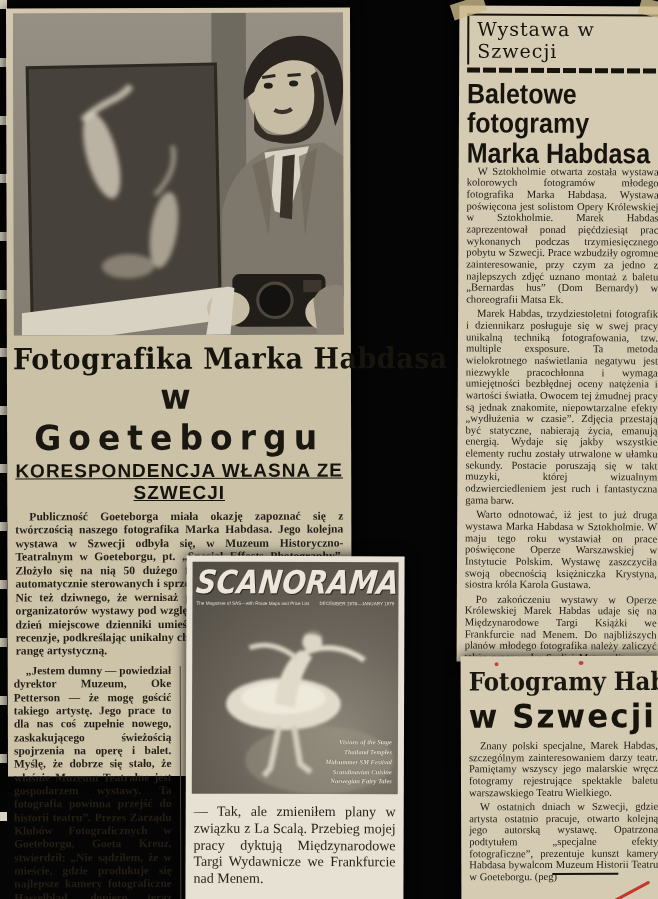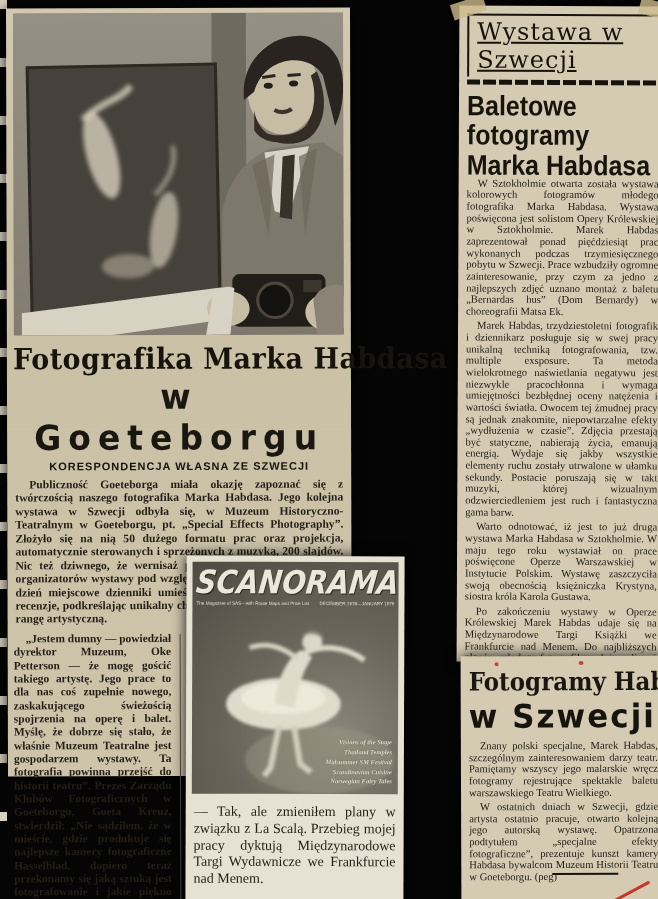--- a/index.html
+++ b/index.html
@@ -12,21 +12,21 @@
   .clip-left{left:7px;top:8px;width:344px;height:768px;transform:rotate(-.15deg);
     background:linear-gradient(180deg,#d2c9b0 0%,#c9c0a6 30%,#cdc4aa 100%);padding:0;}
   .photo-wrap{margin:5px 7px 4px 7px;height:322px;background:#8b8478;overflow:hidden;}
   .photo-wrap svg{display:block;width:100%;height:100%;}
   .hl1{margin:8px 4px 0 6px;font-family:"DejaVu Serif", serif;font-weight:bold;
     font-size:27px;letter-spacing:.5px;text-align:center;color:#17140e;
     transform:scaleY(1.08);white-space:nowrap;}
   .hl2{margin:4px 0 2px 0;font-family:"DejaVu Sans", sans-serif;font-weight:bold;
     font-size:33px;letter-spacing:7px;text-align:center;color:#1a1710;transform:scaleY(1.05);}
   .kick1{margin:4px 0 6px 0;font-family:"Liberation Sans", sans-serif;font-weight:bold;
-    font-size:11px;letter-spacing:1px;text-align:center;color:#17140e;}
+    font-size:19px;letter-spacing:1px;text-align:center;color:#17140e;text-decoration:underline;}
   .intro{margin:2px 8px 6px 8px;font-size:11.6px;line-height:1.16;text-align:justify;
     text-indent:14px;font-weight:bold;color:#241f16;}
   .cols{display:flex;gap:8px;margin:0 6px;}
   .col{flex:1;font-size:11.4px;line-height:1.17;text-align:justify;}
   .col-divider{width:1px;background:#5a5344;margin-top:2px;}
   .col p{margin:0 0 7px 0;text-indent:12px;}
   .col p.quote{font-weight:bold;color:#241f16;}
   
   .clip-scan{left:186px;top:556px;width:206px;height:343px;background:#e6e1d2;
     padding:6px 6px 0 6px;transform:rotate(.2deg);z-index:5;}
@@ -43,22 +43,22 @@
     font-size:6.5px;line-height:1.5;color:#ece6d6;text-shadow:0 0 1px #3a362e;}
   .caption{margin:10px 2px 0 2px;font-size:14px;line-height:1.2;text-align:justify;color:#241f16;}
   .caption.b{margin-top:9px;font-weight:bold;}
   
   .clip-right-top{left:458px;top:6px;width:192px;height:648px;background:#d4cbb2;
     transform:rotate(.25deg);padding:8px 8px 0 8px;}
   .tape{position:absolute;width:34px;height:16px;background:rgba(205,186,140,.8);z-index:6;}
   .tape-l{left:-8px;top:-6px;transform:rotate(-18deg);}
   .tape-r{right:-6px;top:-5px;transform:rotate(14deg);}
   .kicker-box{border:2px solid #16130d;border-right:none;border-bottom:none;
-    padding:2px 6px 3px 8px;font-family:"DejaVu Serif", serif;font-size:24px;
-    color:#16130d;letter-spacing:1px;text-decoration:underline;}
+    padding:2px 6px 3px 8px;font-family:"DejaVu Serif", serif;font-size:19px;
+    color:#16130d;letter-spacing:1px;}
   .dash-rule{height:5px;margin:3px 0 6px 0;
     background:repeating-linear-gradient(90deg,#16130d 0 13px,transparent 13px 16px);}
   .hl-r{font-family:"Liberation Sans", sans-serif;font-weight:bold;font-size:25px;
     line-height:1.05;color:#17140e;transform:scaleY(1.12);transform-origin:top left;
     letter-spacing:0px;margin-bottom:8px;}
   .body-r{font-size:10.6px;line-height:1.1;text-align:justify;}
   .body-r p{margin:0 0 3px 0;text-indent:11px;}
   .byline{text-align:right;font-weight:bold;font-size:10.5px;padding-right:4px;}
   
   .clip-right-bottom{left:461px;top:656px;width:189px;height:243px;background:#d4cbb2;

